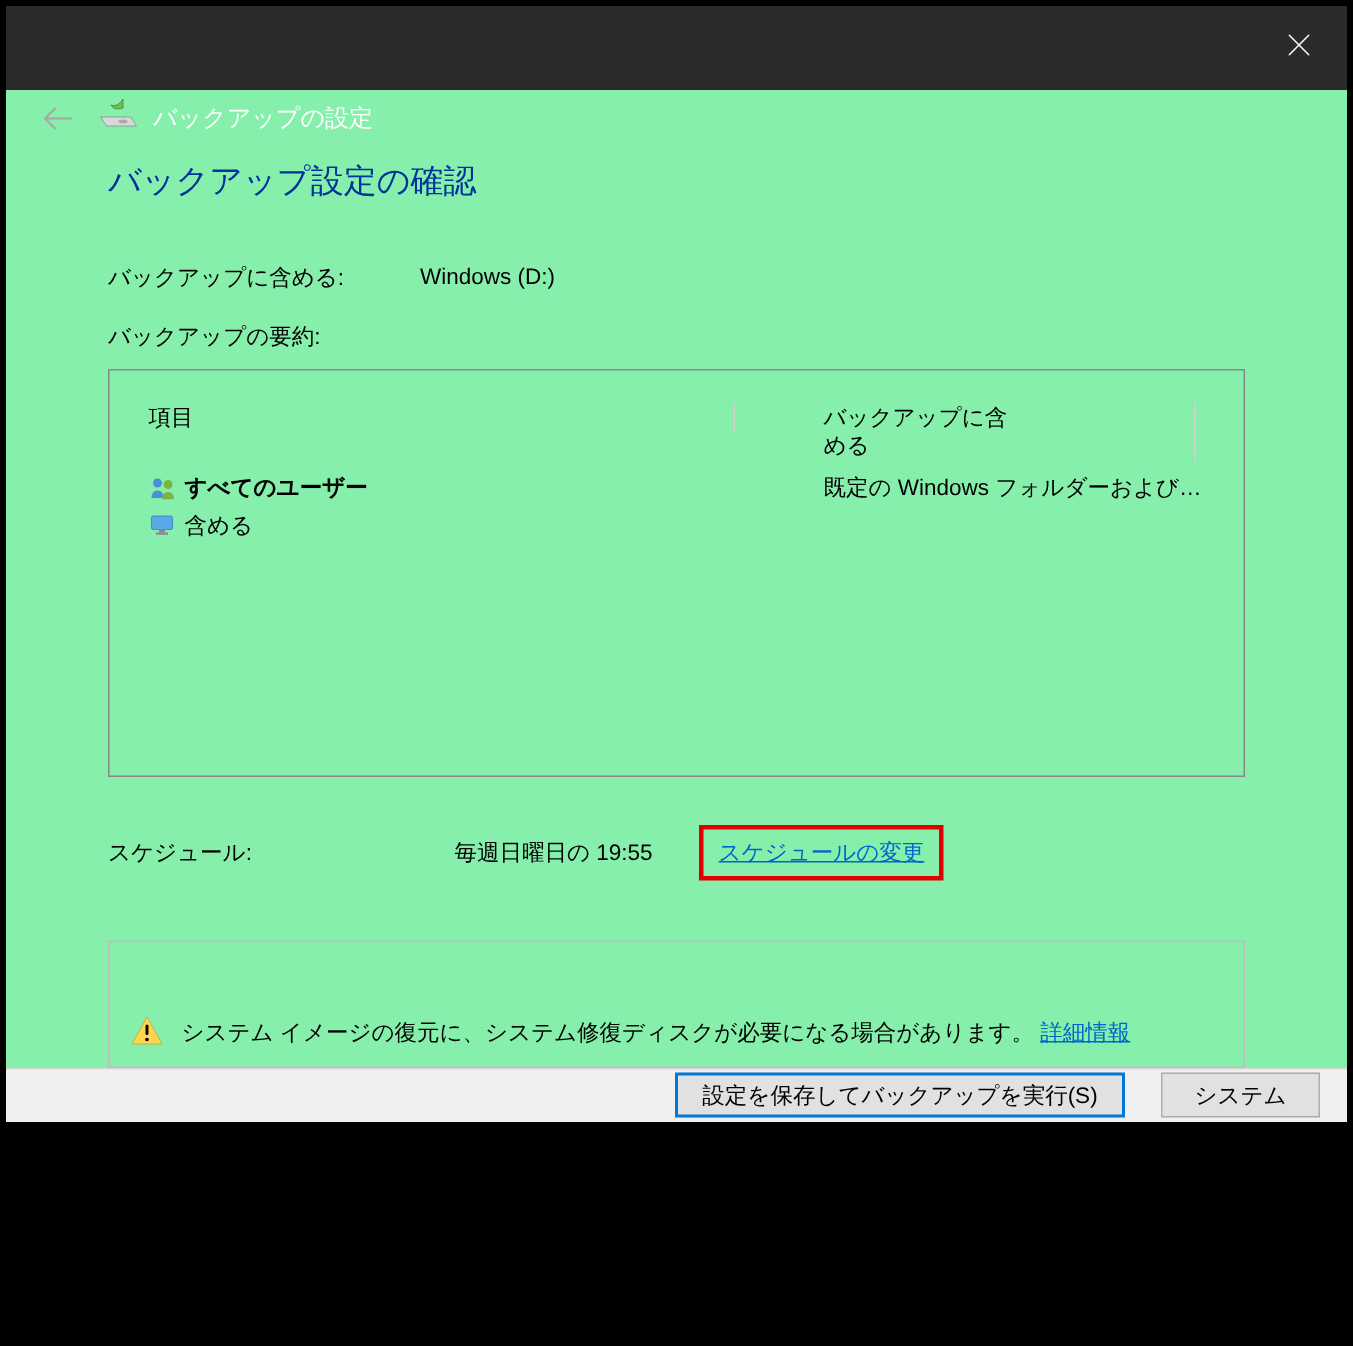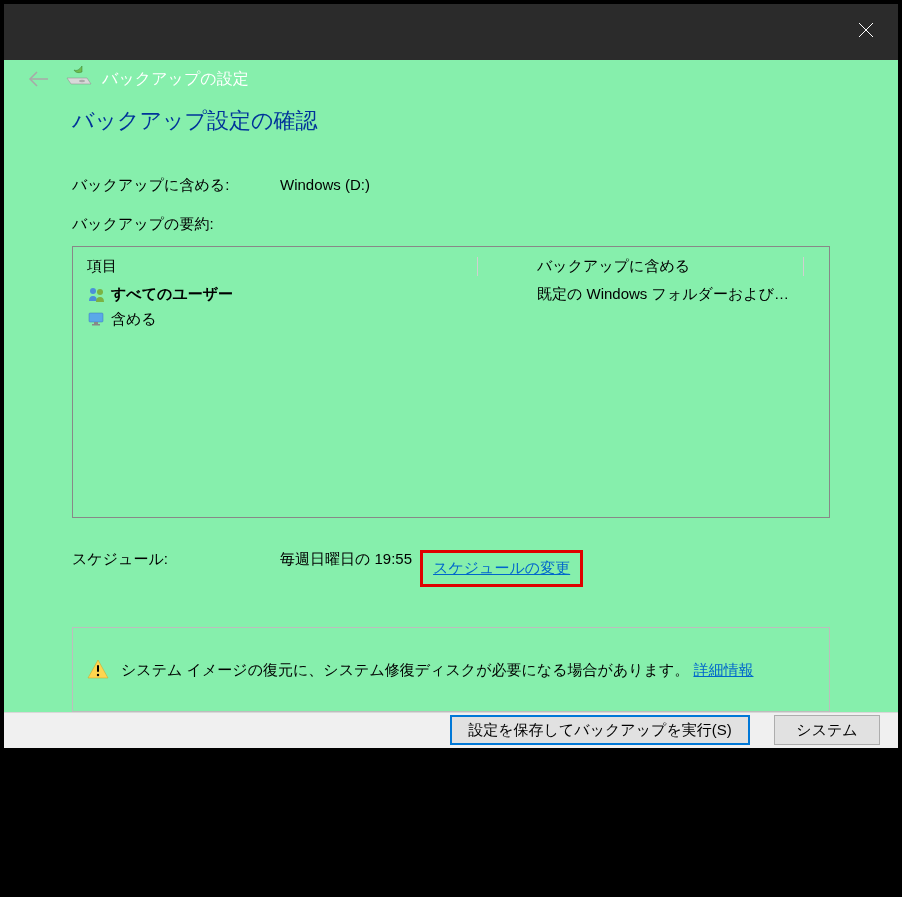--- a/index.html
+++ b/index.html
@@ -69,21 +69,21 @@
   }
   .field-label { width: 208px; }
   .field-value { }
   .summary-label {
     margin-bottom: 12px;
     font-size: 15px;
   }
   .summary-box {
     border: 1px solid #888;
     height: 272px;
-    padding: 4px;
+    padding: 16px;
     overflow: hidden;
   }
   .summary-header {
     display: flex;
     padding: 6px 10px 6px 10px;
     border-bottom: 0;
   }
   .col1 { flex: 0 0 450px; }
   .col2 { flex: 1; }
   .hdr {
@@ -101,42 +101,44 @@
   .row-icon {
     width: 20px; height: 16px;
     margin-right: 4px;
     flex: 0 0 20px;
     position: relative;
   }
   .row-text1 { flex: 0 0 426px; font-weight: bold; }
   .row-text2 { flex: 1; white-space: nowrap; overflow: hidden; text-overflow: ellipsis; }
   .schedule-row {
     display: flex;
+    align-items: center;
     margin-top: 32px;
     font-size: 15px;
+    gap: 23px;
   }
   .sched-label { width: 208px; }
   .sched-value { }
   .sched-link-box {
     border: 3px solid #e00000;
     padding: 6px 10px;
     margin-left: 8px;
   }
   .link {
     color: #0066cc;
     text-decoration: underline;
     cursor: pointer;
   }
   .info-box {
     border: 1px solid #bdbdbd;
     margin-top: 40px;
     padding: 12px 14px;
     height: 85px;
     display: flex;
-    align-items: center;
+    align-items: flex-end;
   }
   .warn-icon {
     flex: 0 0 22px;
     height: 22px;
     margin-right: 12px;
     margin-top: 1px;
   }
   .info-text {
     font-size: 15px;
     line-height: 1.4;

